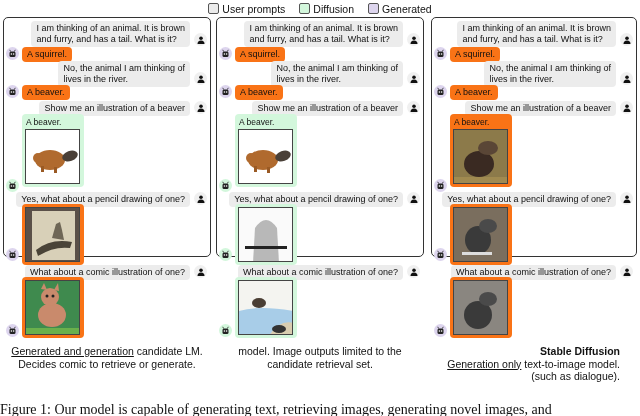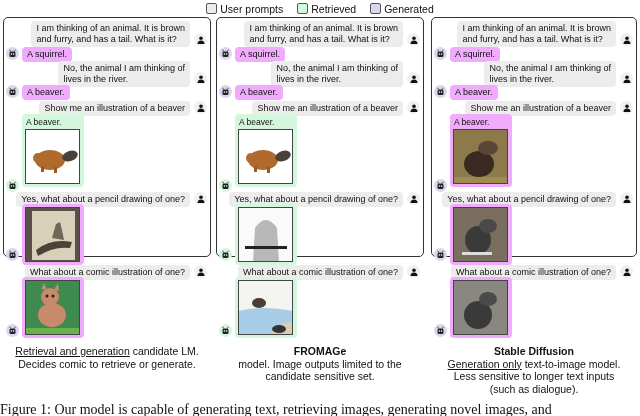--- a/index.html
+++ b/index.html
@@ -11,21 +11,21 @@
   .swatch { width: 11px; height: 11px; border: 1px solid #555; border-radius: 2px; }
 
   .panel { position: absolute; top: 17px; height: 240px; border: 1.5px solid #333; border-radius: 5px; background: #fff; }
   #p1 { left: 3px; width: 208px; }
   #p2 { left: 216px; width: 208px; }
   #p3 { left: 431px; width: 206px; }
 
   .msg { position: absolute; font-size: 9px; line-height: 11px; }
   .user-bubble { background: #ececec; border-radius: 4px; padding: 2px 5px; right: 20px; }
   .bot-bubble { border-radius: 4px; padding: 2px 5px; left: 18px; }
-  .gen { background: #f0abfc; }
+  .gen { background: #f97316; }
   .ret { background: #d3f7dc; }
   .user-icon { position: absolute; right: 3px; width: 13px; height: 13px; border-radius: 50%; background: #f0f0f0; display: flex; align-items: center; justify-content: center; }
   .bot-icon { position: absolute; left: 2px; width: 13px; height: 13px; border-radius: 50%; display: flex; align-items: center; justify-content: center; }
   .bot-icon.gen { background: #ddd5ee; }
   .bot-icon.ret { background: #d3f7dc; }
 
   .img-card { position: absolute; left: 18px; border-radius: 4px; padding: 3px; }
   .img-card .cap { font-size: 8.5px; line-height: 10px; padding: 0 0 2px 1px; }
   .img-frame { border: 1px solid #444; overflow: hidden; position: relative; }
 
@@ -37,21 +37,21 @@
 </head>
 <body>
 
 <div class="legend">
   <div class="legend-item">
     <span class="swatch" style="background:#ececec"></span>
     <span>User prompts</span>
   </div>
   <div class="legend-item">
     <span class="swatch" style="background:#d3f7dc"></span>
-    <span>Retrieved</span>
+    <span>Diffusion</span>
   </div>
   <div class="legend-item">
     <span class="swatch" style="background:#ddd5ee"></span>
     <span>Generated</span>
   </div>
 </div>
 
 <div class="panel" id="p1">
   <div class="msg user-bubble" style="top:3px;">
     <div>I am thinking of an animal. It is brown</div>
@@ -437,28 +437,26 @@
         <rect x="1.5" y="2.5" width="6" height="5.5" rx="1.5" fill="#222"></rect>
         <circle cx="3.4" cy="5" r="0.8" fill="#fff"></circle>
         <circle cx="5.6" cy="5" r="0.8" fill="#fff"></circle>
         <line x1="2.5" y1="2.5" x2="1.8" y2="0.8" stroke="#222" stroke-width="0.8"></line>
         <line x1="6.5" y1="2.5" x2="7.2" y2="0.8" stroke="#222" stroke-width="0.8"></line>
       </svg>
     </div>
 </div>
 
 <div class="caption" style="left:3px; width:208px;">
-  <div><u>Retrieval and generation</u><span> candidate LM.</span></div>
+  <div><u>Generated and generation</u><span> candidate LM.</span></div>
   <div>Decides comic to retrieve or generate.</div>
 </div>
 <div class="caption" style="left:216px; width:208px;">
-  <div class="title">FROMAGe</div>
   <div>model. Image outputs limited to the</div>
-  <div>candidate sensitive set.</div>
-</div>
-<div class="caption" style="left:431px; width:206px;">
+  <div>candidate retrieval set.</div>
+</div>
+<div class="caption" style="left:414px; width:206px;text-align:right;">
   <div class="title">Stable Diffusion</div>
   <div><u>Generation only</u><span> text-to-image model.</span></div>
-  <div>Less sensitive to longer text inputs</div>
   <div>(such as dialogue).</div>
 </div>
 
 <div class="figcap">Figure 1: Our model is capable of generating text, retrieving images, generating novel images, and</div>
 
 </body></html>

